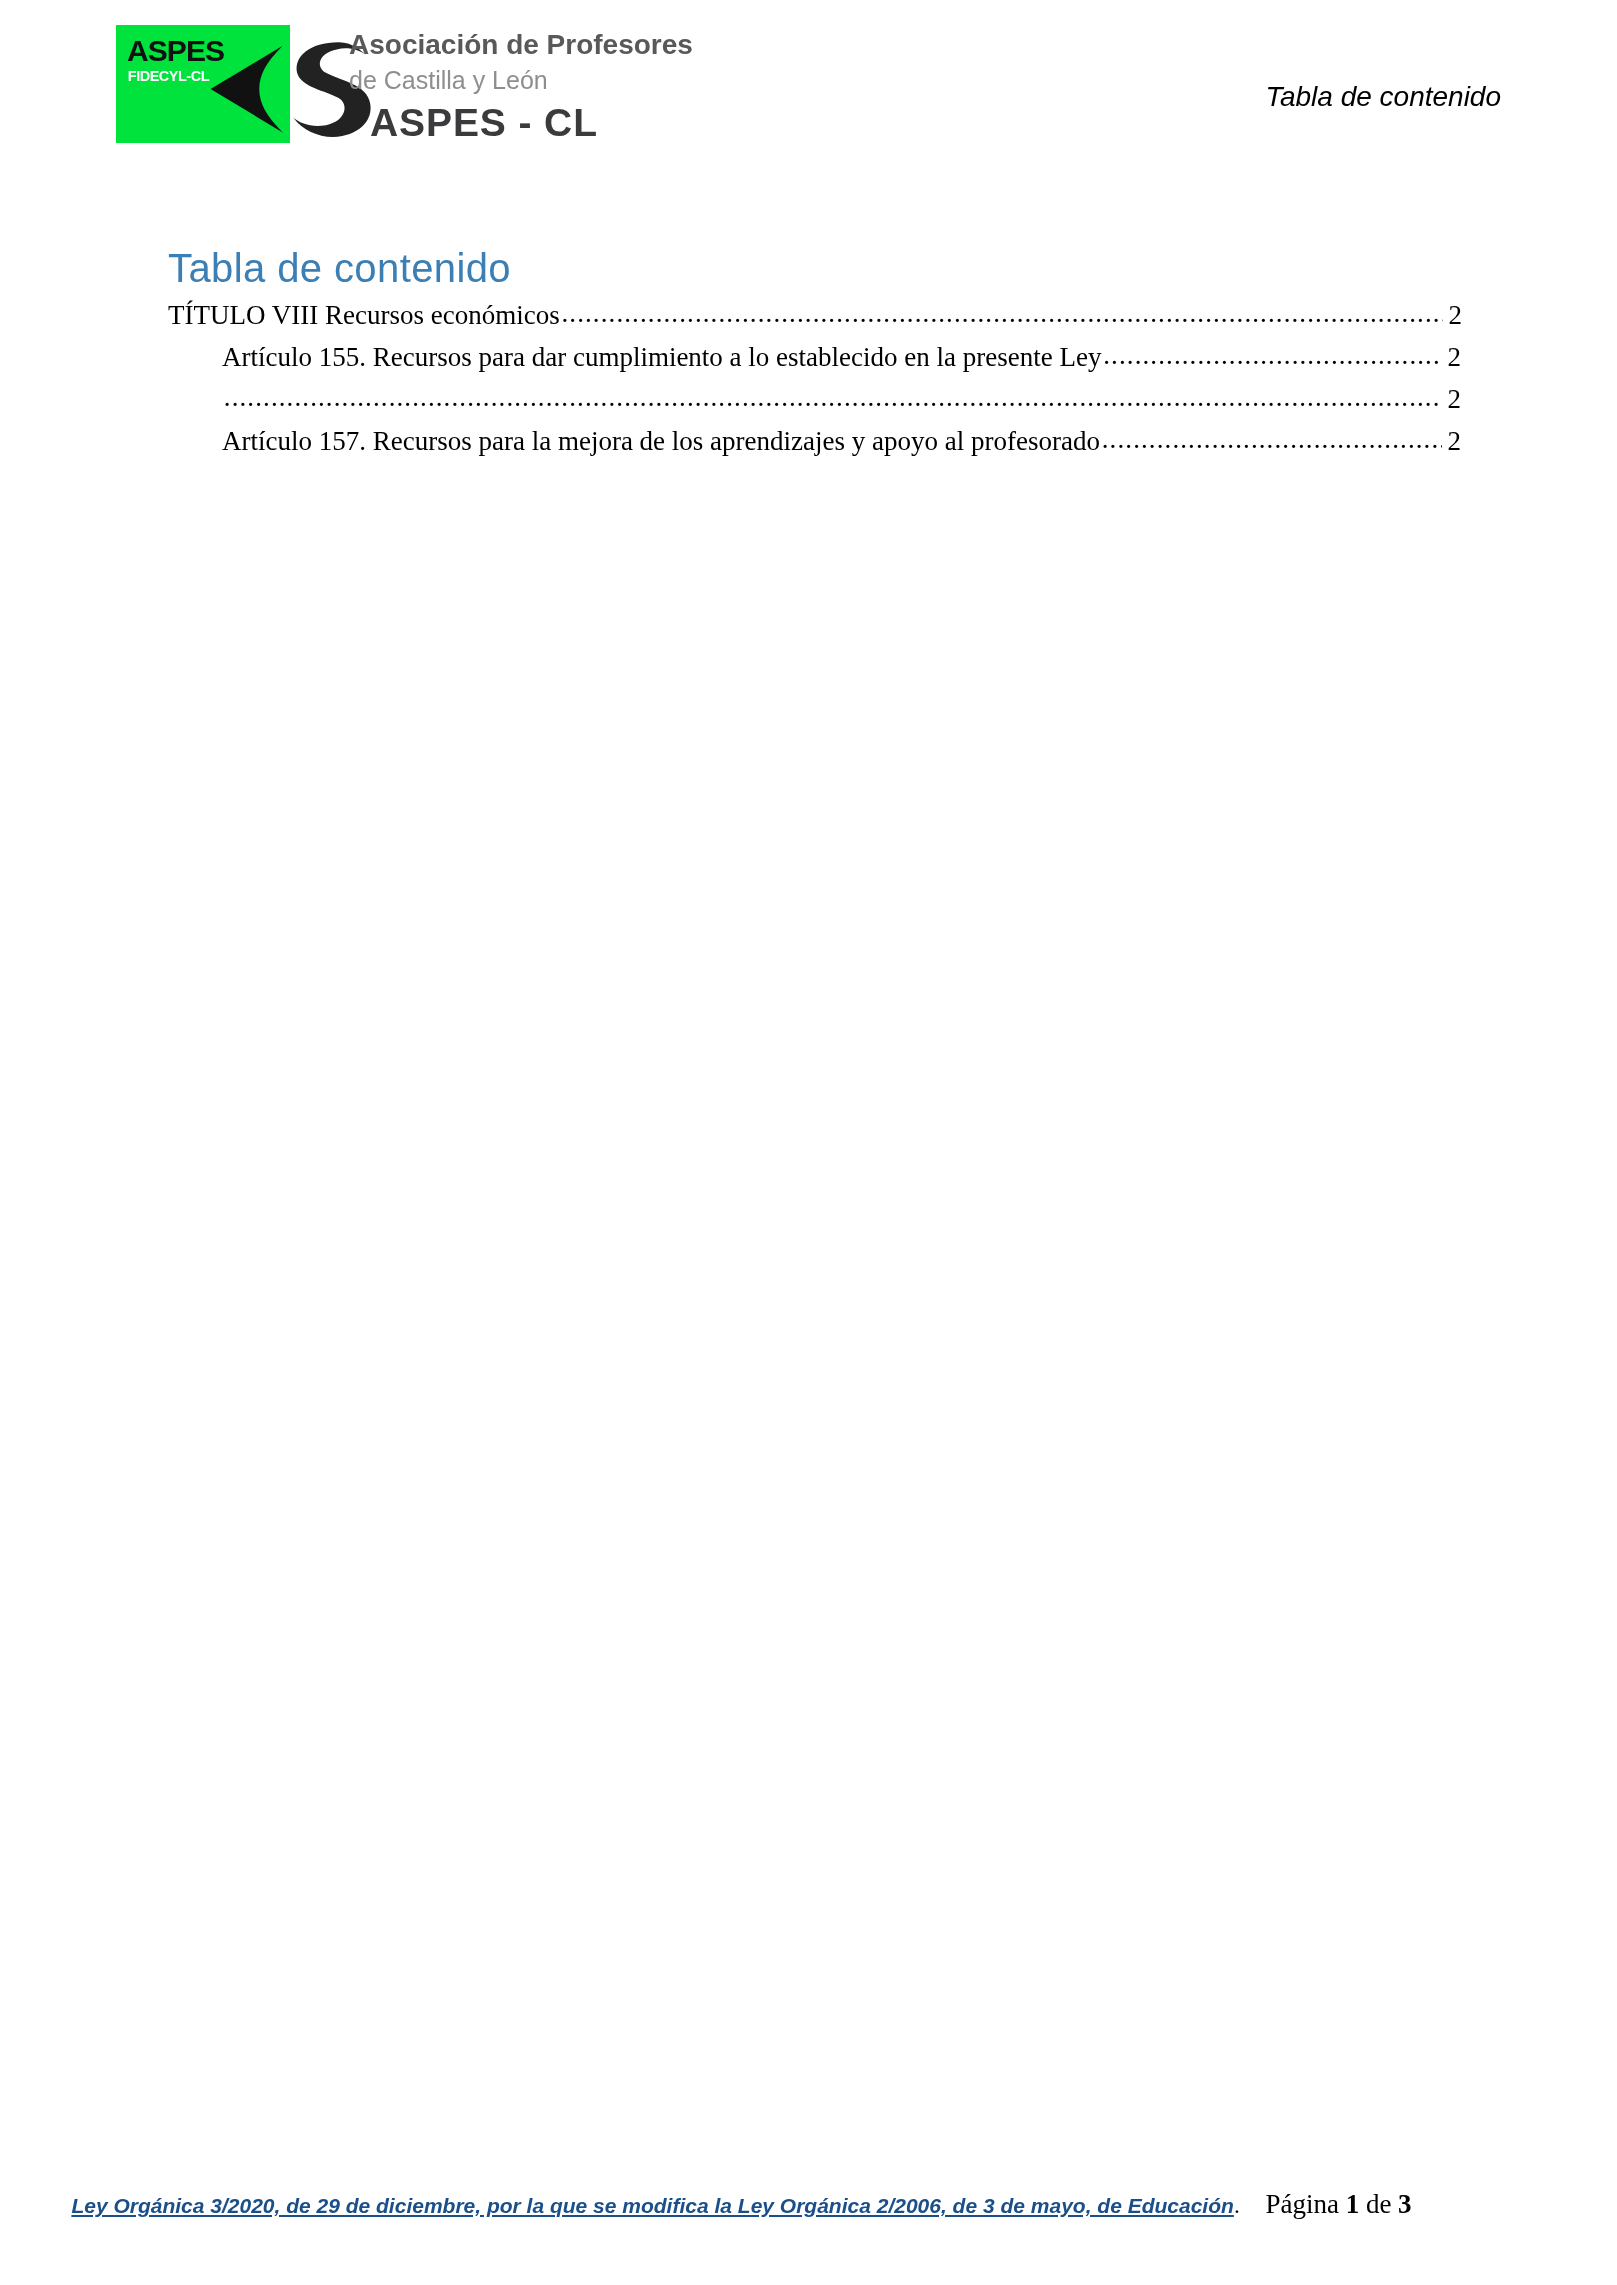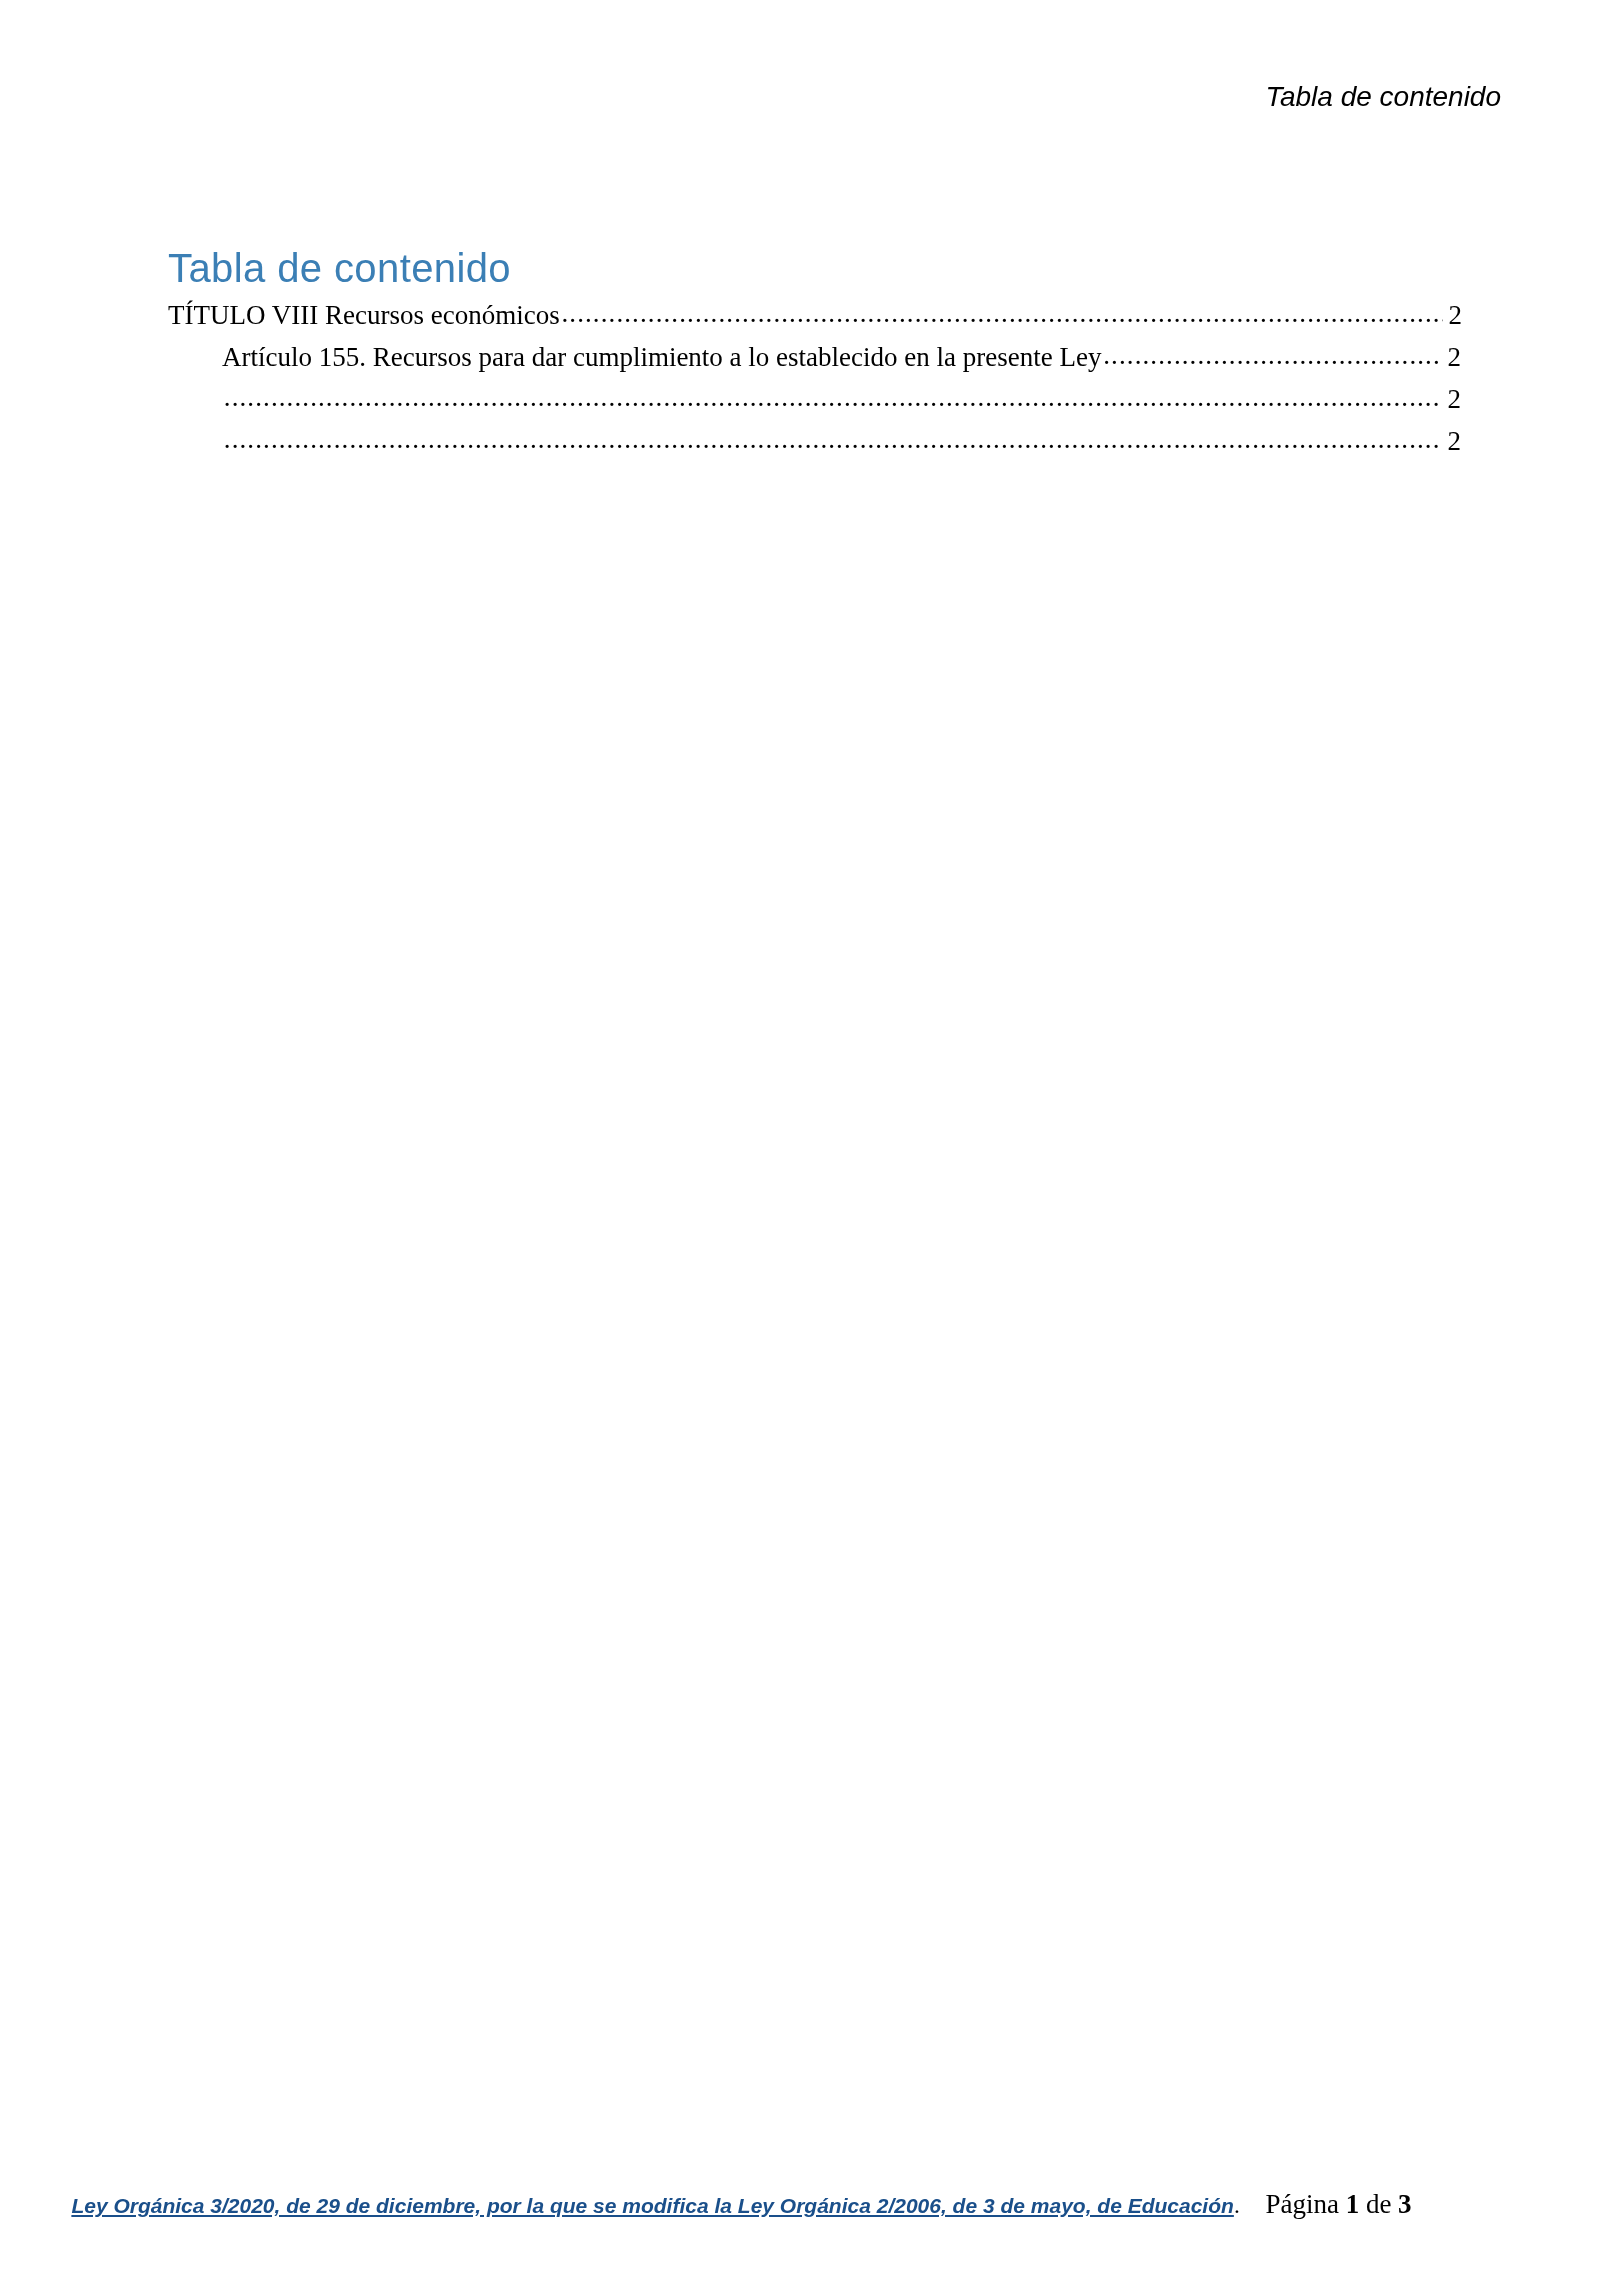--- a/index.html
+++ b/index.html
@@ -198,20 +198,33 @@
     margin-left: 22px;
   }
   .footer-page b { font-weight: bold; }
 </style>
 </head>
 <body>
 
 <div class="page">
 
   <div class="header">
+    <div class="logo">
+      <div class="logo-green">
+        <div class="logo-green-text">ASPES</div>
+        <div class="logo-green-sub">FIDECYL-CL</div>
+      </div>
+      <svg class="logo-swoosh" viewBox="0 0 190 122">
+        <path d="M8 60 L88 12 C70 30 62 44 62 60 C62 76 70 90 88 108 Z" fill="#111111"></path>
+        <path d="M150 8 C118 8 100 24 104 42 C108 58 136 62 150 70 C162 77 158 96 136 100 C120 103 108 98 100 92 C112 108 134 116 154 112 C178 107 190 90 184 72 C178 54 150 50 136 42 C124 35 128 20 148 16 C160 13 172 16 180 22 C170 12 160 8 150 8 Z" fill="#222222"></path>
+      </svg>
+      <div class="logo-line1">Asociación de Profesores</div>
+      <div class="logo-line2">de Castilla y León</div>
+      <div class="logo-line3">ASPES - CL</div>
+    </div>
     <div class="header-right">Tabla de contenido</div>
   </div>
 
   <div class="toc-title">Tabla de contenido</div>
 
   <div class="toc">
 
     <div class="toc-entry level1">
       <span class="toc-text">TÍTULO VIII Recursos económicos</span>
       <span class="toc-dots"></span>
@@ -223,20 +236,21 @@
       <span class="toc-dots"></span>
       <span class="toc-page">2</span>
     </div>
 
     <div class="toc-entry level2">
       <span class="toc-dots"></span>
       <span class="toc-page">2</span>
     </div>
 
     <div class="toc-entry level2">
+      <span class="toc-text">Artículo 157.  Recursos para la mejora de los aprendizajes y apoyo al profesorado</span>
       <span class="toc-dots"></span>
       <span class="toc-page">2</span>
     </div>
 
   </div>
 
   <div class="footer">
     <span class="footer-inner">
       <span class="footer-link">Ley Orgánica 3/2020, de 29 de diciembre, por la que se modifica la Ley Orgánica 2/2006, de 3 de mayo, de Educación</span><span class="footer-dot">.</span>
       <span class="footer-page">

